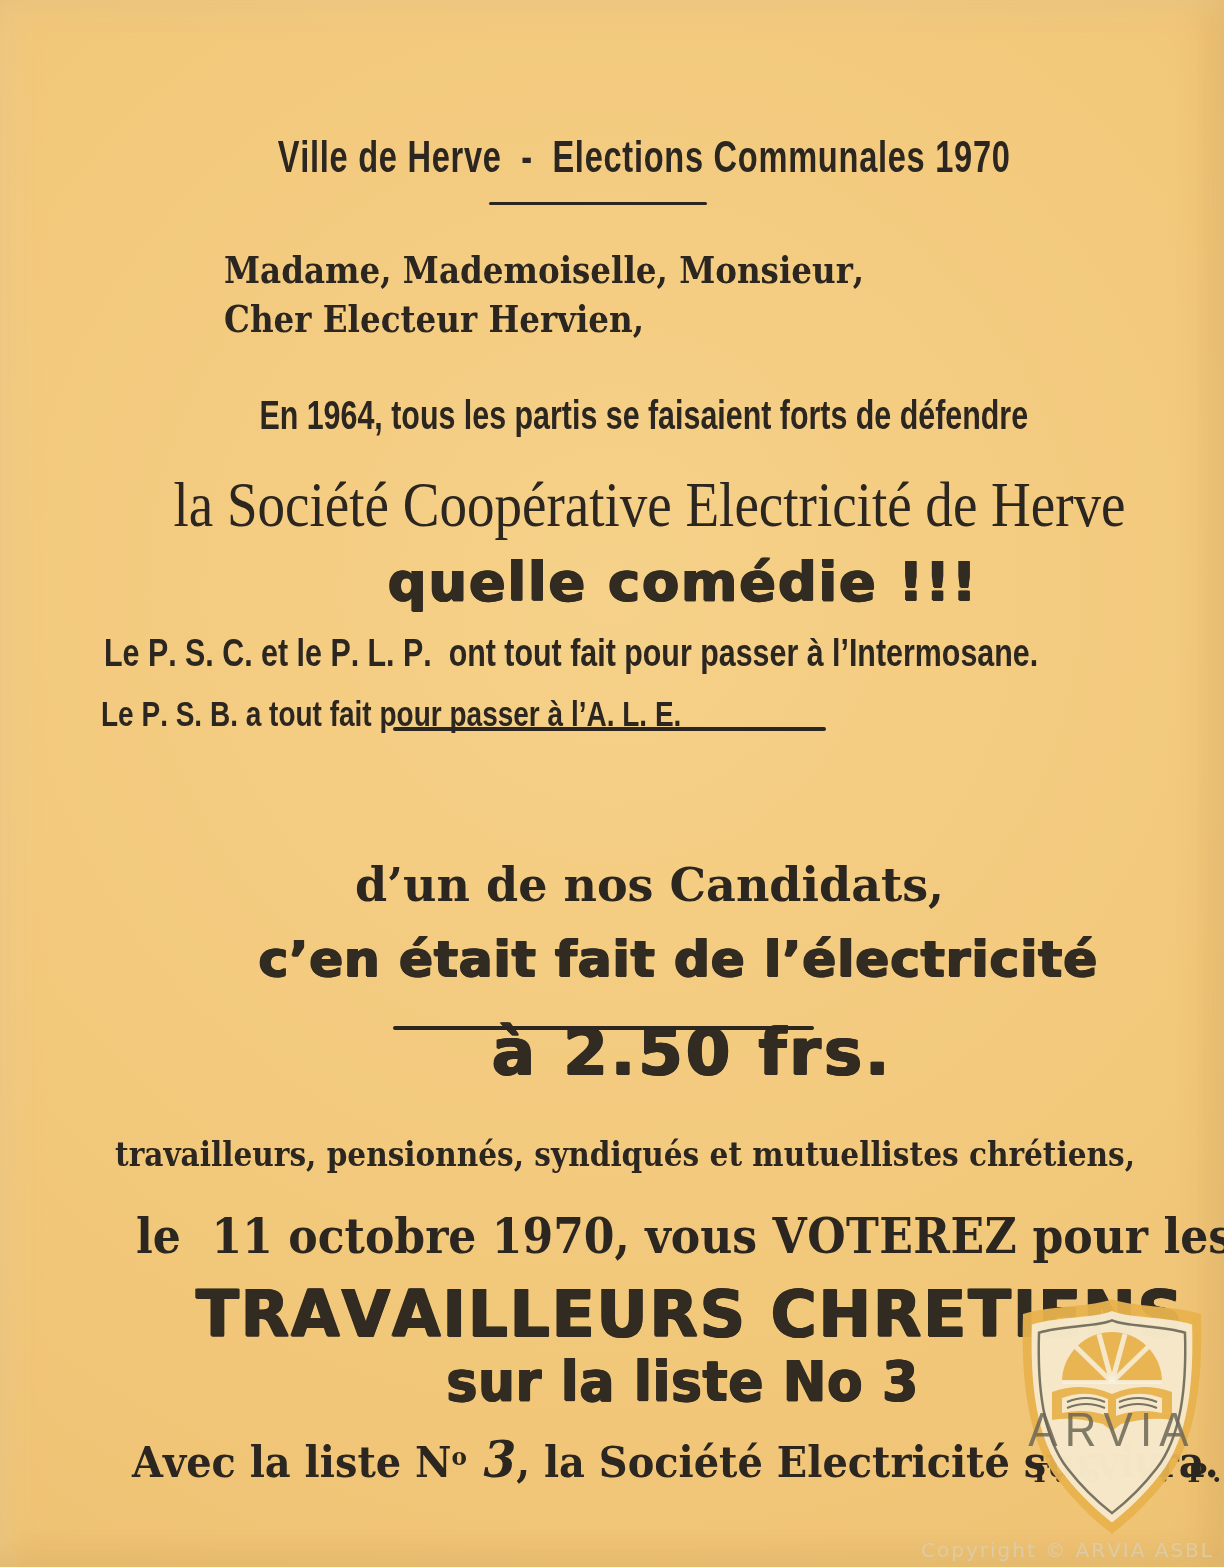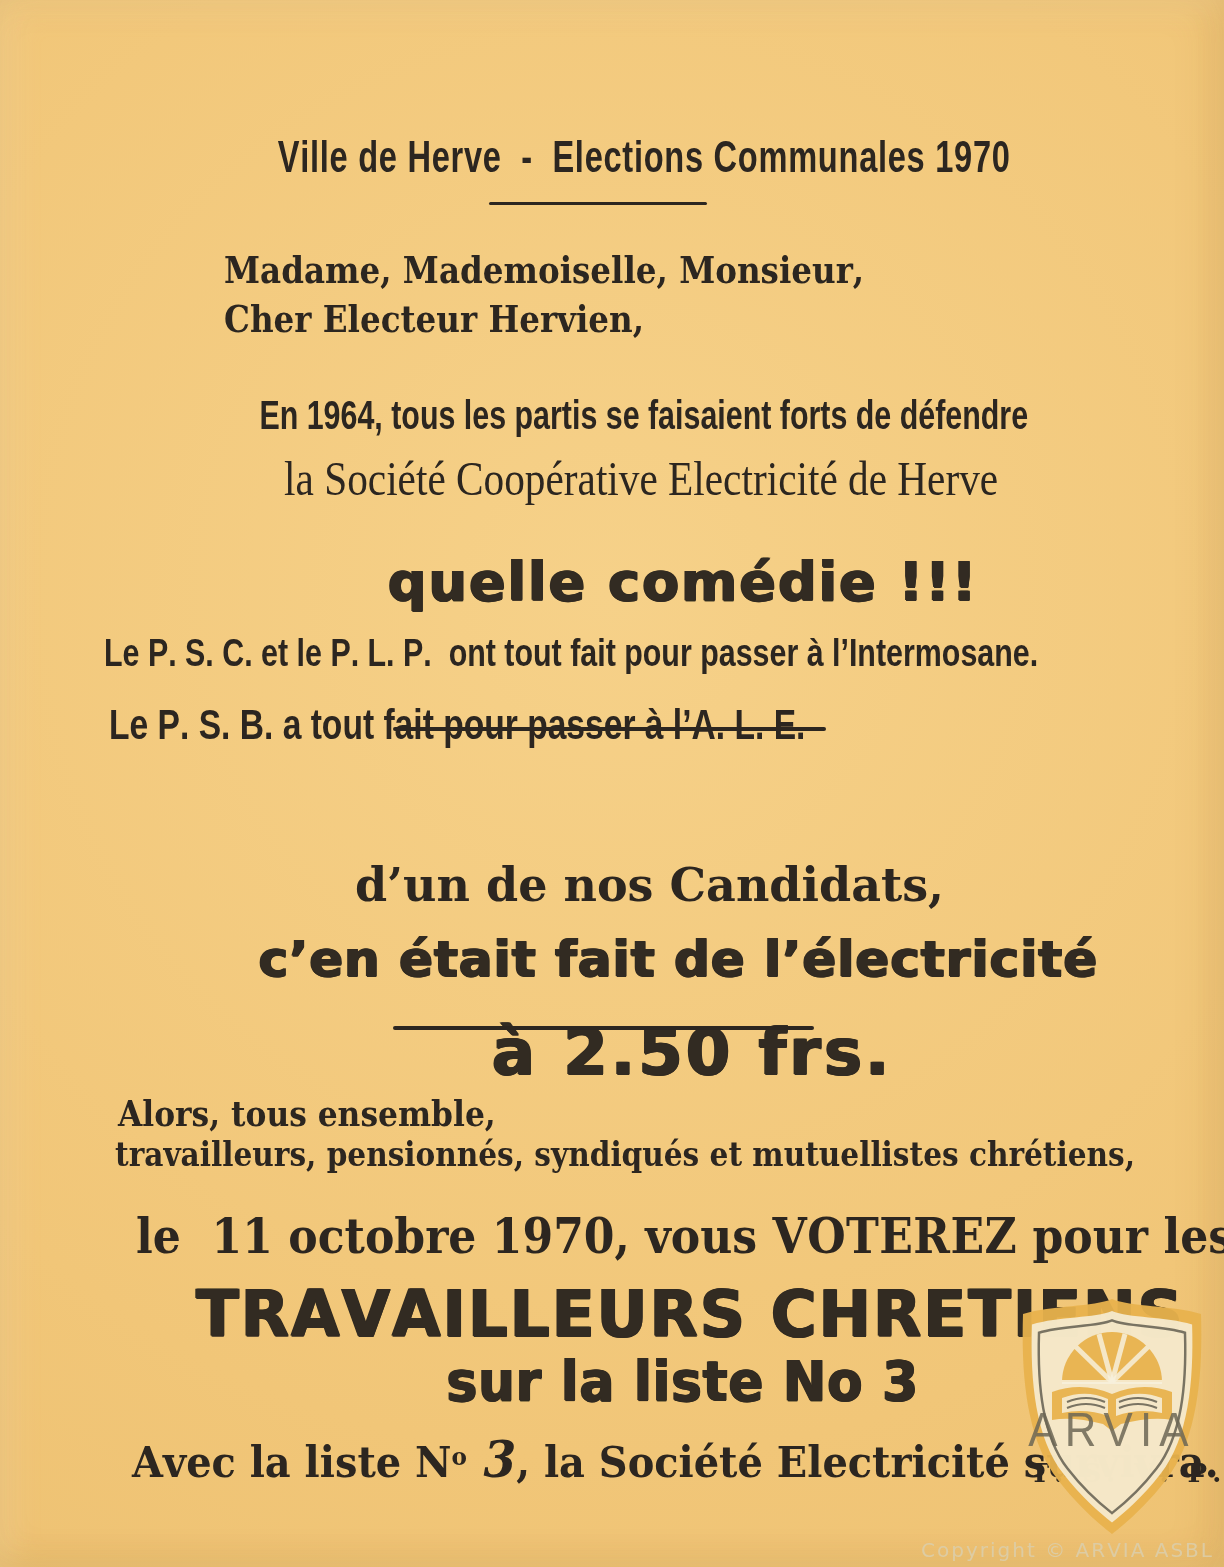--- a/index.html
+++ b/index.html
@@ -73,49 +73,46 @@
   <div class="line slab ol" style="top:212px;left:172px;font-size:37px;--sx:0.88;">
     <span class="sx">Madame, Mademoiselle, Monsieur,</span>
   </div>
   <div class="line slab ol" style="top:261px;left:172px;font-size:37px;text-align:center;--sx:0.88;">
     <span class="sx">Cher Electeur Hervien,</span>
   </div>
 
   <div class="line cond c" style="top:352px;font-size:40px;padding-left:9px;--sx:0.76;">
     <span class="sx">En 1964, tous les partis se faisaient forts de défendre</span>
   </div>
-  <div class="line thinserif c" style="top:404px;font-size:48px;--sx:0.86;">
+  <div class="line thinserif c" style="top:404px;font-size:64px;--sx:0.86;">
     <span class="sx">la Société Coopérative Electricité de Herve</span>
   </div>
   <div class="line stamp c" style="top:497px;font-size:54px;letter-spacing:2px;--sx:1;">
     <span class="sx">quelle comédie !!!</span>
   </div>
 
   <div class="line cond ol" style="top:594px;left:62px;font-size:38px;--sx:0.80;">
     <span class="sx">Le P. S. C. et le P. L. P.  ont tout fait pour passer à l’Intermosane.</span>
   </div>
-  <div class="line cond ol" style="top:659px;left:62px;font-size:42px;--sx:0.80;">
+  <div class="line cond ol" style="top:659px;left:62px;font-size:35px;--sx:0.80;">
     <span class="sx">Le P. S. B. a tout fait pour passer à l’A. L. E.</span>
   </div>
   <div class="rule" style="top:727px;left:393px;width:433px;height:4px;"></div>
 
   <div class="line slab c" style="top:813px;font-size:46px;--sx:1;">
     <span class="sx">d’un de nos Candidats,</span>
   </div>
   <div class="line stamp c" style="top:880px;font-size:50px;letter-spacing:1px;--sx:1;">
     <span class="sx">c’en était fait de l’électricité</span>
   </div>
   <div class="line stamp c" style="top:952px;font-size:64px;letter-spacing:3px;--sx:1;">
     <span class="sx">à 2.50 frs.</span>
   </div>
   <div class="rule" style="top:1026px;left:393px;width:421px;height:4px;"></div>
 
-  <div class="line slab ol" style="top:1057px;left:68px;font-size:36px;--sx:0.87;">
-    <span class="sx">Alors, tous ensemble,</span>
-  </div>
   <div class="line slab ol" style="top:1101px;left:68px;font-size:34px;--sx:0.87;">
     <span class="sx">travailleurs, pensionnés, syndiqués et mutuellistes chrétiens,</span>
   </div>
   <div class="line slab ol" style="top:1160px;left:68px;font-size:49px;--sx:0.90;">
     <span class="sx"><span>le  11 octobre 1970, vous </span><span class="voteverb">VOTEREZ</span><span> pour les</span></span>
   </div>
 
   <div class="line stamp c" style="top:1214px;font-size:64px;letter-spacing:2px;--sx:0.98;">
     <span class="sx">TRAVAILLEURS CHRETIENS</span>
   </div>

